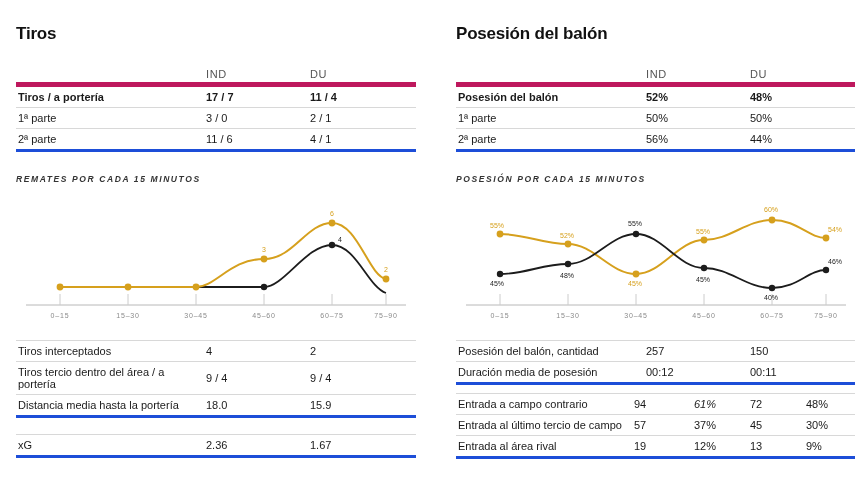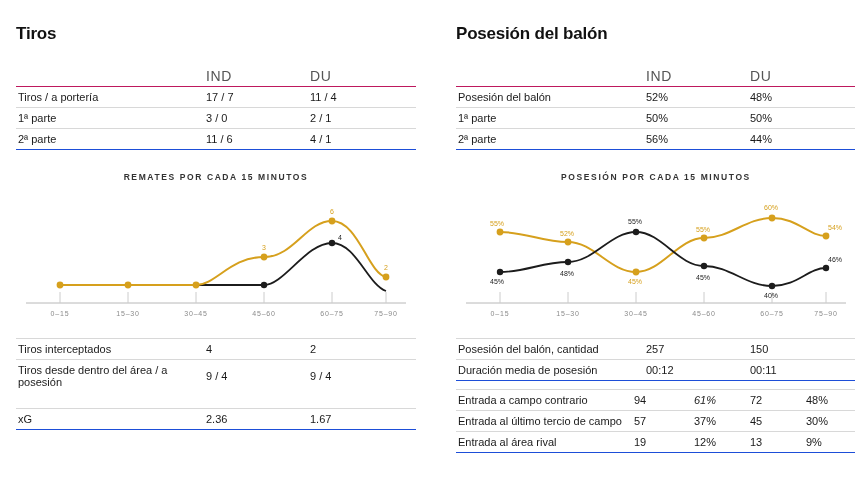--- a/index.html
+++ b/index.html
@@ -40,54 +40,55 @@
     border-collapse: collapse;
     width: 100%;
     font-size: 11px;
   }
   table.stat td, table.stat th {
     padding: 4px 2px 4px 2px;
     text-align: left;
     vertical-align: middle;
   }
   table.stat tr.header-row th {
-    font-size: 14px;
+    font-size: 11px;
     font-weight: normal;
     color: #555;
     letter-spacing: 0.6px;
     border-bottom: none;
     padding-bottom: 2px;
   }
   table.stat tr.row td {
     border-top: 1px solid #d8d8d8;
   }
   table.stat tr.row.bold td {
-    font-weight: normal;
-    border-top: 1px solid #be185d;
+    font-weight: bold;
+    border-top: 5px solid #be185d;
   }
   table.stat tr.last td {
-    border-bottom: 1px solid #1d4ed8;
+    border-bottom: 3px solid #1d4ed8;
   }
   .col-label { width: 47%; }
   .col-v1 { width: 26%; }
   .col-v2 { width: 27%; }
 
   .col-label-4 { width: 44%; }
   .col-a { width: 15%; }
   .col-b { width: 14%; font-style: italic; }
   .col-c { width: 14%; }
   .col-d { width: 13%; }
 
   .chart-title {
-    text-align: center;
+    text-align: left;
     font-size: 8.5px;
     letter-spacing: 1.6px;
     color: #333;
     margin: 22px 0 6px 0;
     font-weight: bold;
+    font-style: italic;
   }
   .chart-wrap {
     position: relative;
     height: 150px;
   }
   .chart-wrap svg {
     display: block;
   }
   .gap-sm { height: 8px; }
   .spacer-row td { border: none !important; height: 8px; padding: 0; }
@@ -168,23 +169,28 @@
     </div>
 
     <table class="stat">
       <tbody>
       <tr class="row">
         <td>Tiros interceptados</td>
         <td>4</td>
         <td>2</td>
       </tr>
       <tr class="row">
-        <td>Tiros desde dentro del área / a posesión</td>
+        <td>Tiros tercio dentro del área / a portería</td>
         <td>9 / 4</td>
         <td>9 / 4</td>
+      </tr>
+      <tr class="row last">
+        <td>Distancia media hasta la portería</td>
+        <td>18.0</td>
+        <td>15.9</td>
       </tr>
       <tr class="spacer-row">
             <td colspan="3"></td>
           </tr>
       <tr class="row last">
         <td class="col-label">xG</td>
         <td class="col-v1">2.36</td>
         <td class="col-v2">1.67</td>
       </tr>
     </tbody>

